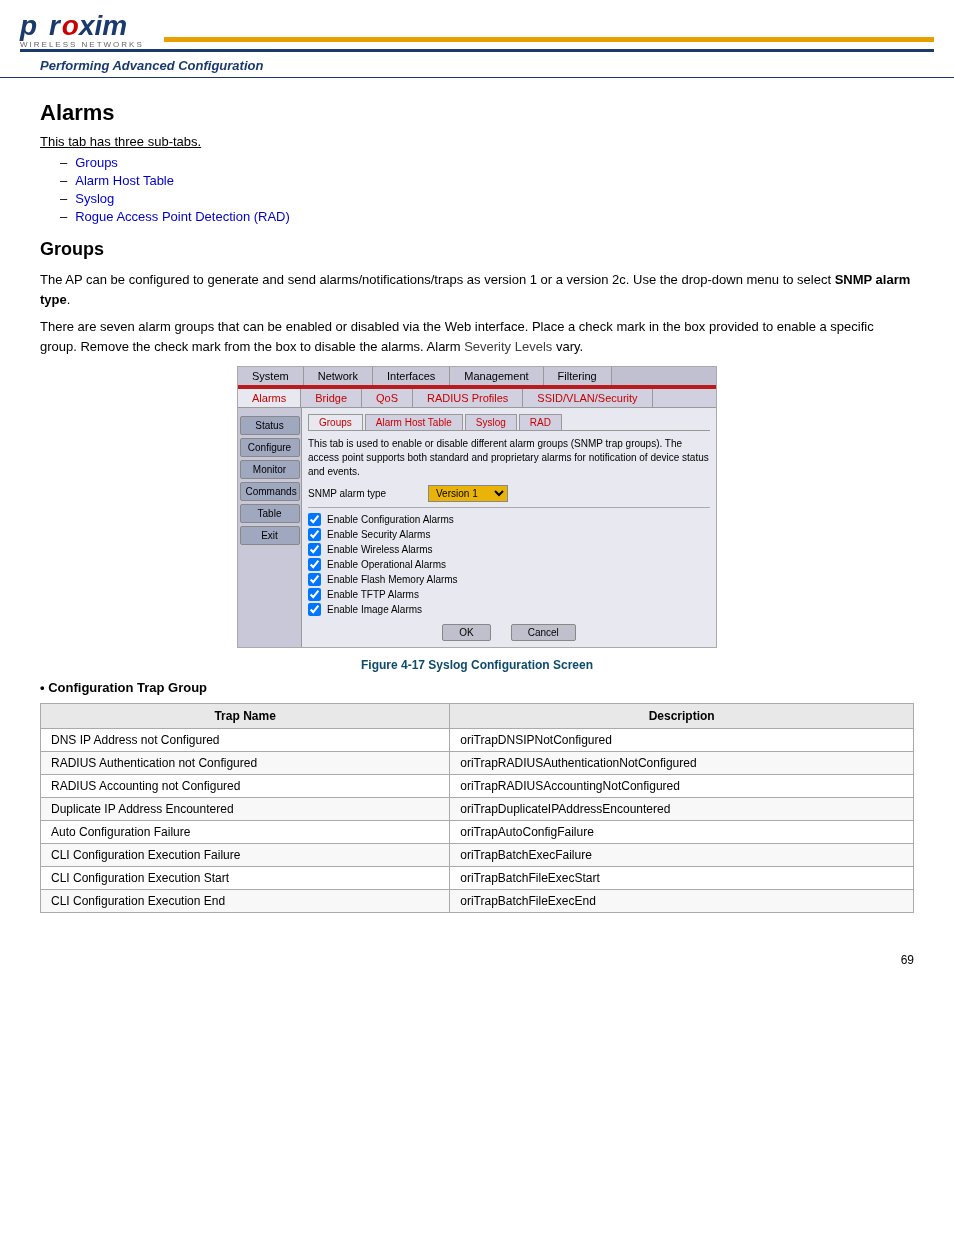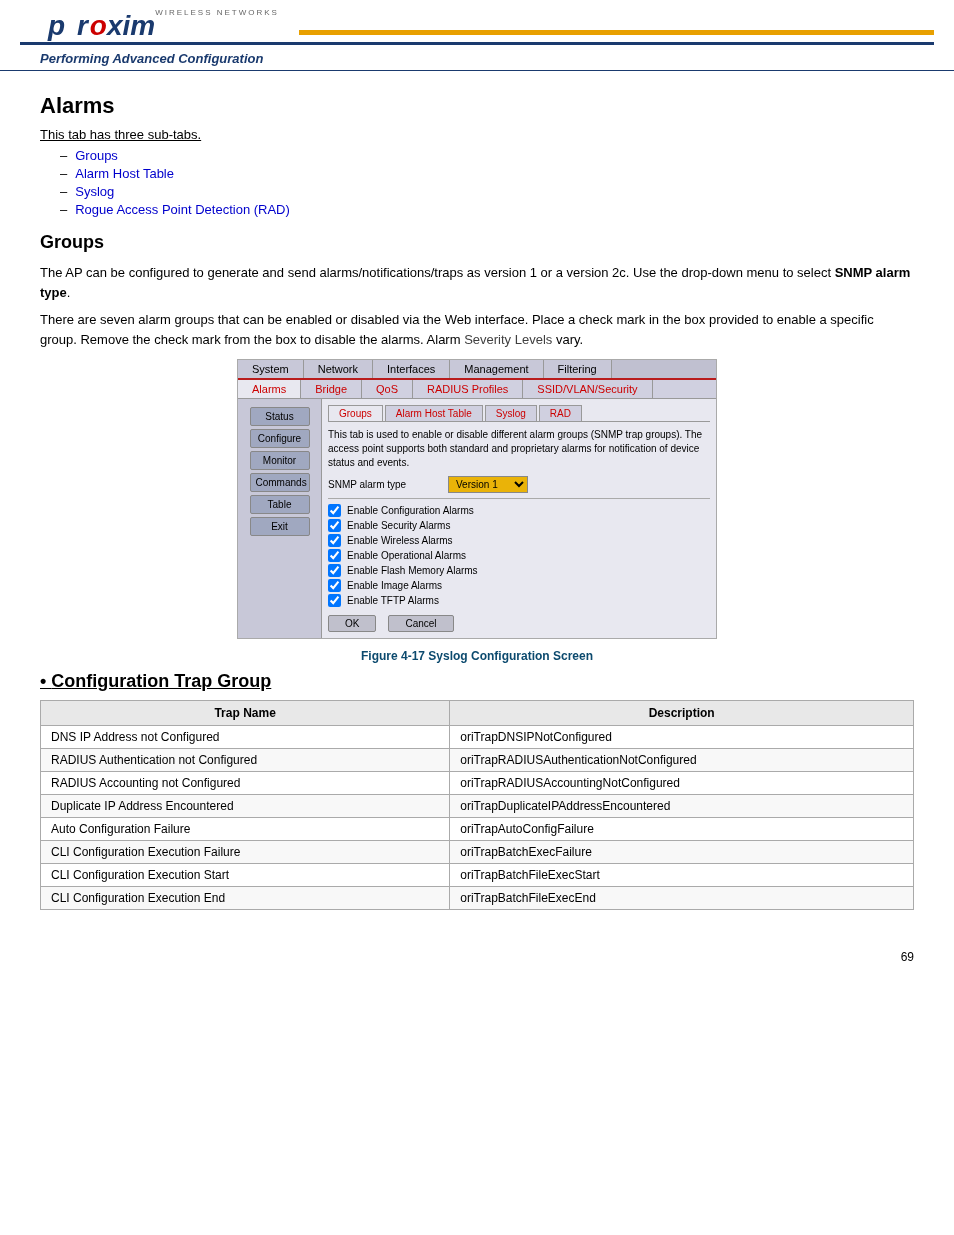--- a/index.html
+++ b/index.html
@@ -78,21 +78,21 @@
       border: 1px solid #aaa;
       width: 480px;
       margin: 10px auto;
       background: #d8d8e8;
       font-size: 11px;
     }
 
     .tab-bar-top {
       display: flex;
       background: #c0c0d0;
-      border-bottom: 2px solid #b91c1c;
+      border-bottom: 4px solid #b91c1c;
     }
     .tab-top {
       padding: 3px 14px;
       border-right: 1px solid #999;
       cursor: pointer;
       background: #c8c8d8;
       font-size: 11px;
       color: #000;
     }
 
@@ -111,21 +111,21 @@
     }
     .tab-second.active {
       background: #e8e8f0;
     }
 
     .screenshot-inner {
       display: flex;
     }
 
     .left-nav {
-      width: 84px;
+      width: 64px;
       background: #c8c8d8;
       border-right: 1px solid #999;
       padding: 5px 0;
     }
     .nav-btn {
       display: block;
       width: 60px;
       margin: 3px auto;
       padding: 3px 5px;
       background: #a0a8c0;
@@ -197,21 +197,22 @@
       align-items: center;
       margin-bottom: 2px;
     }
     .checkbox-label {
       font-size: 10px;
       margin-left: 6px;
     }
 
     .button-row {
       display: flex;
-      gap: 12px;
+      justify-content: center;
+      gap: 20px;
       margin-top: 8px;
     }
     .form-btn {
       padding: 2px 16px;
       background: #c0c0cc;
       border: 1px solid #888;
       font-size: 10px;
       cursor: pointer;
       border-radius: 2px;
     }
@@ -219,25 +220,24 @@
     .figure-caption {
       font-size: 12px;
       font-weight: bold;
       text-align: center;
       margin-top: 6px;
       margin-bottom: 8px;
       color: #0c4a6e;
     }
 
     .bullet-heading {
-      font-size: 18px;
+      font-size: 13px;
       font-weight: bold;
       margin-bottom: 8px;
       margin-top: 5px;
-      text-decoration: underline;
     }
 
     
     .trap-table {
       width: 100%;
       border-collapse: collapse;
       font-size: 12px;
       margin-top: 5px;
     }
     .trap-table th {
@@ -264,22 +264,21 @@
       text-align: right;
       font-size: 12px;
       color: #000;
       margin-top: 20px;
       padding-right: 40px;
     }
 
     
     .proxim-logo {
       display: flex;
-      flex-direction: row;
-      margin-left: 28px;
+      flex-direction: column;
     }
     .proxim-wordmark {
       display: flex;
       align-items: baseline;
       gap: 0;
     }
     .proxim-p { color: #1a3a6e; font-size: 28px; font-weight: 900; font-style: italic; letter-spacing: 2px; }
     .proxim-o { color: #cc0000; font-size: 28px; font-weight: 900; font-style: italic; }
     .proxim-x { color: #1a3a6e; font-size: 28px; font-weight: 900; font-style: italic; }
     .proxim-im { color: #1a3a6e; font-size: 28px; font-weight: 900; font-style: italic; }
@@ -423,25 +422,25 @@
         <div class="checkbox-row">
           <input type="checkbox" checked="" style="">
           <span class="checkbox-label">Enable Operational Alarms</span>
         </div>
         <div class="checkbox-row">
           <input type="checkbox" checked="" style="">
           <span class="checkbox-label">Enable Flash Memory Alarms</span>
         </div>
         <div class="checkbox-row">
           <input type="checkbox" checked="" style="">
+          <span class="checkbox-label">Enable TFTP Alarms</span>
+        </div>
+        <div class="checkbox-row">
+          <input type="checkbox" checked="" style="">
           <span class="checkbox-label">Enable Image Alarms</span>
-        </div>
-        <div class="checkbox-row">
-          <input type="checkbox" checked="" style="">
-          <span class="checkbox-label">Enable TFTP Alarms</span>
         </div>
 
         <div class="button-row">
           <button class="form-btn">OK</button>
           <button class="form-btn">Cancel</button>
         </div>
       </div>
     </div>
   </div>
 

